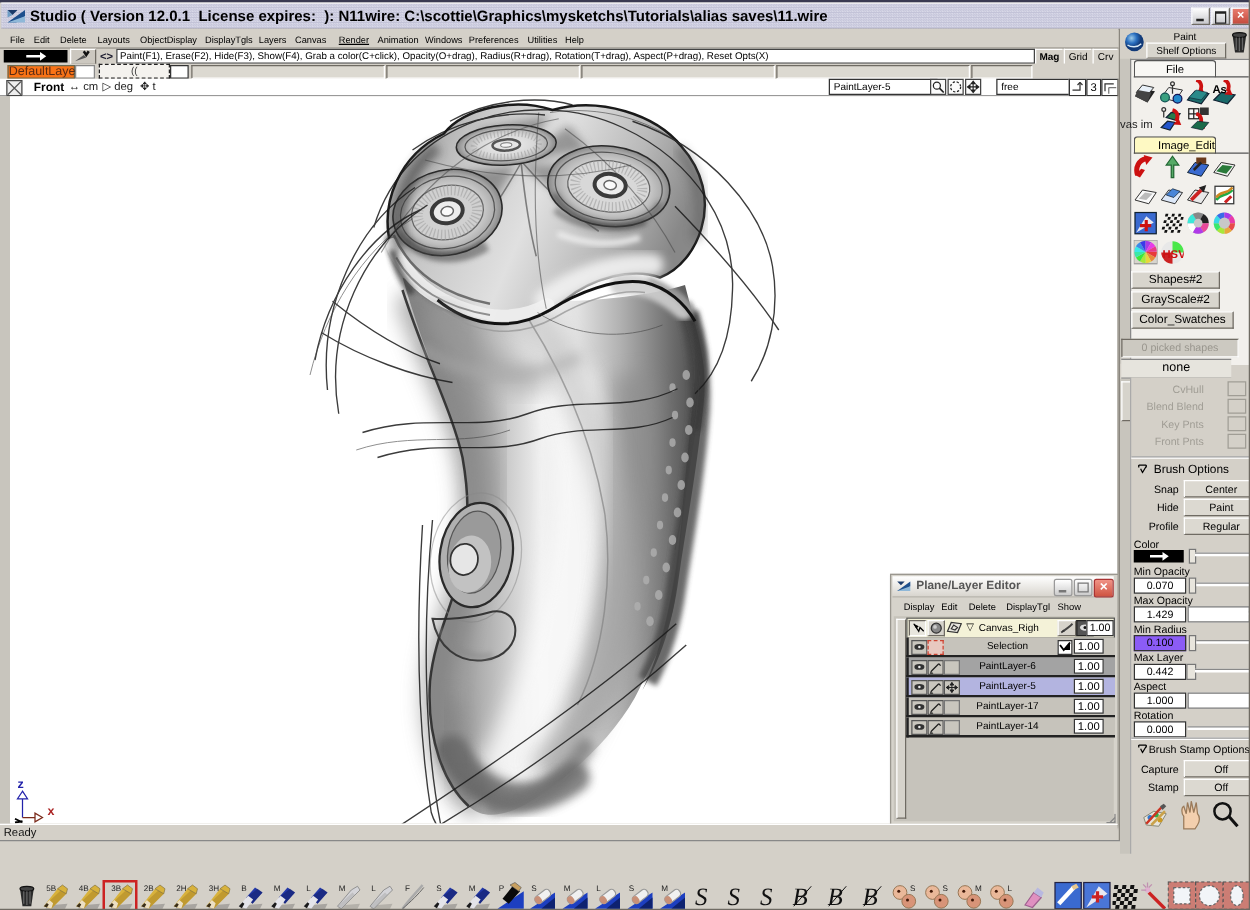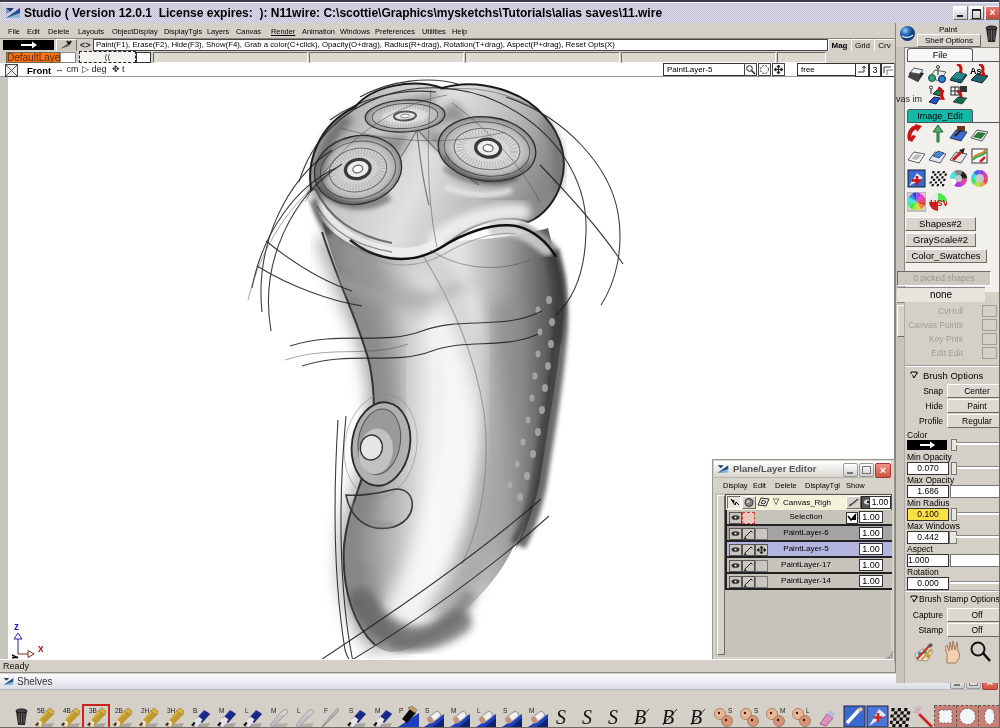--- a/index.html
+++ b/index.html
@@ -491,35 +491,20 @@
       <path d="M7 0 V7 H0" fill="none" stroke="#888"></path>
       <path d="M7 3 L3 7 M7 6 L6 7" stroke="#888"></path>
     </svg>
 </div>
 
 <div class="abs" style="left:0;top:659px;width:894px;height:13px;background:#d4d0c8;border-top:1px solid #fff;font-size:9px;color:#111;">
     <span style="position:absolute;left:3px;top:1px;">Ready</span>
   </div>
 
 <div class="abs" style="left:0;top:672px;width:1000px;height:56px;background:#d4d0c8;border-top:1px solid #888;">
-  <div class="abs" style="left:0;top:1px;width:1000px;height:15px;background:linear-gradient(#fbfbfd,#dcdde6);border-bottom:1px solid #b8b8c0;">
-    <svg class="abs" style="left:3px;top:2px" width="11" height="11" viewBox="0 0 16 16">
-        <polygon points="1,3 9,3 5,7" fill="#1a3a6a"></polygon>
-        <polygon points="1,13 15,3 15,8 8,13" fill="#1d4f8d"></polygon>
-        <polygon points="1,13 15,8 15,13" fill="#8fb8d8"></polygon>
-      </svg>
-    <span class="abs" style="left:17px;top:2px;font-size:10px;color:#333;">Shelves</span>
-    <span class="abs" style="left:950px;top:1px;width:13px;height:12px;background:linear-gradient(#fff,#ccc);border:1px solid #999;border-radius:2px;">
-        <span class="abs" style="left:3px;top:8px;width:6px;height:2px;background:#777;"></span>
-      </span>
-    <span class="abs" style="left:966px;top:1px;width:13px;height:12px;background:linear-gradient(#fff,#ccc);border:1px solid #999;border-radius:2px;">
-        <span class="abs" style="left:2px;top:2px;width:7px;height:6px;border:1px solid #777;"></span>
-      </span>
-    <span class="abs" style="left:982px;top:1px;width:14px;height:13px;background:linear-gradient(#f09386,#cf5442);border:1px solid #a33;border-radius:2px;color:#fff;font-size:11px;font-weight:bold;text-align:center;line-height:12px;">×</span>
-  </div>
   <div class="abs" id="shelficons" style="left:0;top:30px;width:1000px;height:26px;">
       <div class="abs" style="left:14px;top:4px;width:15px;height:20px;">
         <svg width="15" height="20">
           <path d="M2 4 L4 18 H11 L13 4 Z" fill="#2a2a2a"></path>
           <ellipse cx="7.5" cy="4" rx="5.5" ry="2" fill="#444" stroke="#111"></ellipse>
           <path d="M5 6 V16 M7.5 6 V17 M10 6 V16" stroke="#666" stroke-width="1"></path>
         </svg>
       </div>
       <div class="abs" style="left:33px;top:3px;width:22px;height:22px;">
         <svg width="22" height="22">
@@ -944,21 +929,21 @@
         <svg width="19" height="20">
           <rect x="1" y="2" width="8" height="8" fill="#f8f8f8" stroke="#222"></rect>
           <path d="M5 2 v8 M1 6 h8" stroke="#222"></path>
           <rect x="10" y="1" width="7" height="6" fill="#333"></rect>
           <path d="M7 6 c4 1 5 5 3 9" stroke="#cc1111" stroke-width="3" fill="none"></path>
           <polygon points="7.5,17.5 12,13 14,18" fill="#cc1111"></polygon>
           <polygon points="3,17 8,12 17,13 12,19" fill="#1a6a4a" stroke="#123" stroke-width="0.6"></polygon>
         </svg>
       </div>
     </div>
-  <div class="abs" style="left:11px;top:86px;width:64px;height:13px;background:#14b8a6;border:1px solid #555;border-bottom:none;border-radius:3px 3px 0 0;font-size:9px;text-align:center;line-height:13px;">Image_Edit</div>
+  <div class="abs" style="left:11px;top:86px;width:64px;height:13px;background:#fef9c3;border:1px solid #555;border-bottom:none;border-radius:3px 3px 0 0;font-size:9px;text-align:right;line-height:13px;">Image_Edit</div>
   <div class="abs" style="left:11px;top:99px;width:92px;height:1px;background:#555;"></div>
 
   <div class="abs" id="ie1" style="left:11px;top:101px;width:94px;height:90px;">
       <div class="abs" style="left:0px;top:0px;width:19px;height:20px;">
         <svg width="19" height="20">
           <path d="M3 16 C1 10 4 4 10 3" stroke="#cc1111" stroke-width="4" fill="none"></path>
           <polygon points="8,0 15,2 10,8" fill="#cc1111"></polygon>
           <polygon points="1,16 6,11 9,12 5,18" fill="#cc1111"></polygon>
         </svg>
       </div>
@@ -1096,25 +1081,25 @@
   <div class="abs raised" style="left:9px;top:226px;width:80px;height:12px;background:#d8d5cd;font-size:9.5px;text-align:center;line-height:12px;">Color_Swatches</div>
 
   <div class="abs sunken" style="left:1px;top:248px;width:92px;height:13px;background:#ccc9c1;font-size:8.5px;color:#99968e;text-align:center;line-height:13px;">0 picked shapes</div>
   <div class="abs" style="left:1px;top:264px;width:88px;height:14px;background:#e6e4dd;border-top:1px solid #888;border-bottom:1px solid #888;font-size:10px;text-align:center;line-height:14px;">none</div>
 
   <div class="abs" style="left:0;top:280px;width:8px;height:380px;background:#c8c5bd;"></div>
   <div class="abs raised" style="left:1px;top:282px;width:6px;height:30px;background:#d6d3cb;"></div>
   <div class="abs" style="left:8px;top:279px;width:97px;height:381px;background:#d4d0c8;border-left:1px solid #aaa;">
     <div class="abs" style="left:18px;top:4px;width:40px;font-size:8.5px;color:#a09d95;text-align:right;">CvHull</div>
       <div class="abs" style="left:77px;top:3px;width:13px;height:10px;border:1px solid #a09d95;"></div>
-    <div class="abs" style="left:0px;top:18px;width:58px;font-size:8.5px;color:#a09d95;text-align:right;">Canvas Points</div>
+    <div class="abs" style="left:0px;top:18px;width:58px;font-size:8.5px;color:#a09d95;text-align:right;">Blend Blend</div>
       <div class="abs" style="left:77px;top:17px;width:13px;height:10px;border:1px solid #a09d95;"></div>
     <div class="abs" style="left:8px;top:32px;width:50px;font-size:8.5px;color:#a09d95;text-align:right;">Key Pnts</div>
       <div class="abs" style="left:77px;top:31px;width:13px;height:10px;border:1px solid #a09d95;"></div>
-    <div class="abs" style="left:8px;top:46px;width:50px;font-size:8.5px;color:#a09d95;text-align:right;">Edit Edit</div>
+    <div class="abs" style="left:8px;top:46px;width:50px;font-size:8.5px;color:#a09d95;text-align:right;">Front Pnts</div>
       <div class="abs" style="left:77px;top:45px;width:13px;height:10px;border:1px solid #a09d95;"></div>
     <div class="abs" style="left:0;top:63px;width:97px;height:1px;background:#fff;border-top:1px solid #999;"></div>
 
     <div class="abs" style="left:5px;top:69px;width:8px;height:8px;">
         <svg width="8" height="8">
           <path d="M1 1 h6 M1 1 v2 M7 1 v2 M2.5 4 l1.5 3 3-5" stroke="#000" fill="none"></path>
         </svg>
       </div>
     <div class="abs" style="left:18px;top:68px;font-size:9.5px;">Brush Options</div>
     <div class="abs" style="left:5px;top:84px;width:33px;font-size:8.5px;text-align:right;">Snap</div>
@@ -1130,33 +1115,33 @@
           <path d="M23 1.5 L28 5 L23 8.5 Z" fill="#fff"></path>
         </svg>
       </div>
     <div class="abs" style="left:46px;top:137px;width:4px;height:10px;background:#e8e5dd;border:1px solid #777;"></div>
     <div class="abs" style="left:51px;top:140px;width:48px;height:2px;background:#fff;border-top:1px solid #888;"></div>
     <div class="abs" style="left:2px;top:150px;font-size:8.5px;">Min Opacity</div>
     <div class="abs" style="left:2px;top:160px;width:40px;height:11px;background:#fff;border:1px solid #333;font-size:8.5px;text-align:center;line-height:11px;">0.070</div>
     <div class="abs" style="left:46px;top:160px;width:4px;height:11px;background:#e8e5dd;border:1px solid #777;"></div>
     <div class="abs" style="left:52px;top:164px;width:47px;height:2px;background:#fff;border-top:1px solid #888;"></div>
     <div class="abs" style="left:2px;top:173px;font-size:8.5px;">Max Opacity</div>
-    <div class="abs" style="left:2px;top:183px;width:40px;height:11px;background:#fff;border:1px solid #333;font-size:8.5px;text-align:center;line-height:11px;">1.686</div>
+    <div class="abs" style="left:2px;top:183px;width:40px;height:11px;background:#fff;border:1px solid #333;font-size:8.5px;text-align:center;line-height:11px;">1.429</div>
     <div class="abs" style="left:45px;top:183px;width:48px;height:11px;background:#fff;border:1px solid #777;"></div>
     <div class="abs" style="left:94px;top:187px;width:5px;height:2px;background:#fff;border-top:1px solid #888;"></div>
     <div class="abs" style="left:2px;top:196px;font-size:8.5px;">Min Radius</div>
-    <div class="abs" style="left:2px;top:206px;width:40px;height:11px;background:#fde047;border:1px solid #333;font-size:8.5px;text-align:center;line-height:11px;">0.100</div>
+    <div class="abs" style="left:2px;top:206px;width:40px;height:11px;background:#8b5cf6;border:1px solid #333;font-size:8.5px;text-align:center;line-height:11px;">0.100</div>
     <div class="abs" style="left:46px;top:206px;width:4px;height:11px;background:#e8e5dd;border:1px solid #777;"></div>
     <div class="abs" style="left:52px;top:210px;width:47px;height:2px;background:#fff;border-top:1px solid #888;"></div>
-    <div class="abs" style="left:2px;top:219px;font-size:8.5px;">Max Windows</div>
+    <div class="abs" style="left:2px;top:219px;font-size:8.5px;">Max Layer</div>
     <div class="abs" style="left:2px;top:229px;width:40px;height:11px;background:#fff;border:1px solid #333;font-size:8.5px;text-align:center;line-height:11px;">0.442</div>
     <div class="abs" style="left:44px;top:229px;width:6px;height:11px;background:#e8e5dd;border:1px solid #777;"></div>
     <div class="abs" style="left:51px;top:233px;width:48px;height:2px;background:#fff;border-top:1px solid #888;"></div>
     <div class="abs" style="left:2px;top:242px;font-size:8.5px;">Aspect</div>
-    <div class="abs" style="left:2px;top:252px;width:40px;height:11px;background:#fff;border:1px solid #333;font-size:8.5px;text-align:left;line-height:11px;">1.000</div>
+    <div class="abs" style="left:2px;top:252px;width:40px;height:11px;background:#fff;border:1px solid #333;font-size:8.5px;text-align:center;line-height:11px;">1.000</div>
     <div class="abs" style="left:45px;top:252px;width:52px;height:11px;background:#fff;border:1px solid #777;"></div>
     <div class="abs" style="left:2px;top:265px;font-size:8.5px;">Rotation</div>
     <div class="abs" style="left:2px;top:275px;width:40px;height:11px;background:#fff;border:1px solid #333;font-size:8.5px;text-align:center;line-height:11px;">0.000</div>
     <div class="abs" style="left:45px;top:279px;width:54px;height:2px;background:#fff;border-top:1px solid #888;"></div>
     <div class="abs" style="left:0;top:288px;width:97px;height:1px;background:#fff;border-top:1px solid #999;"></div>
     <div class="abs" style="left:5px;top:293px;width:8px;height:8px;">
         <svg width="8" height="8">
           <path d="M1 1 h6 M1 1 v2 M7 1 v2 M2.5 4 l1.5 3 3-5" stroke="#000" fill="none"></path>
         </svg>
       </div>

